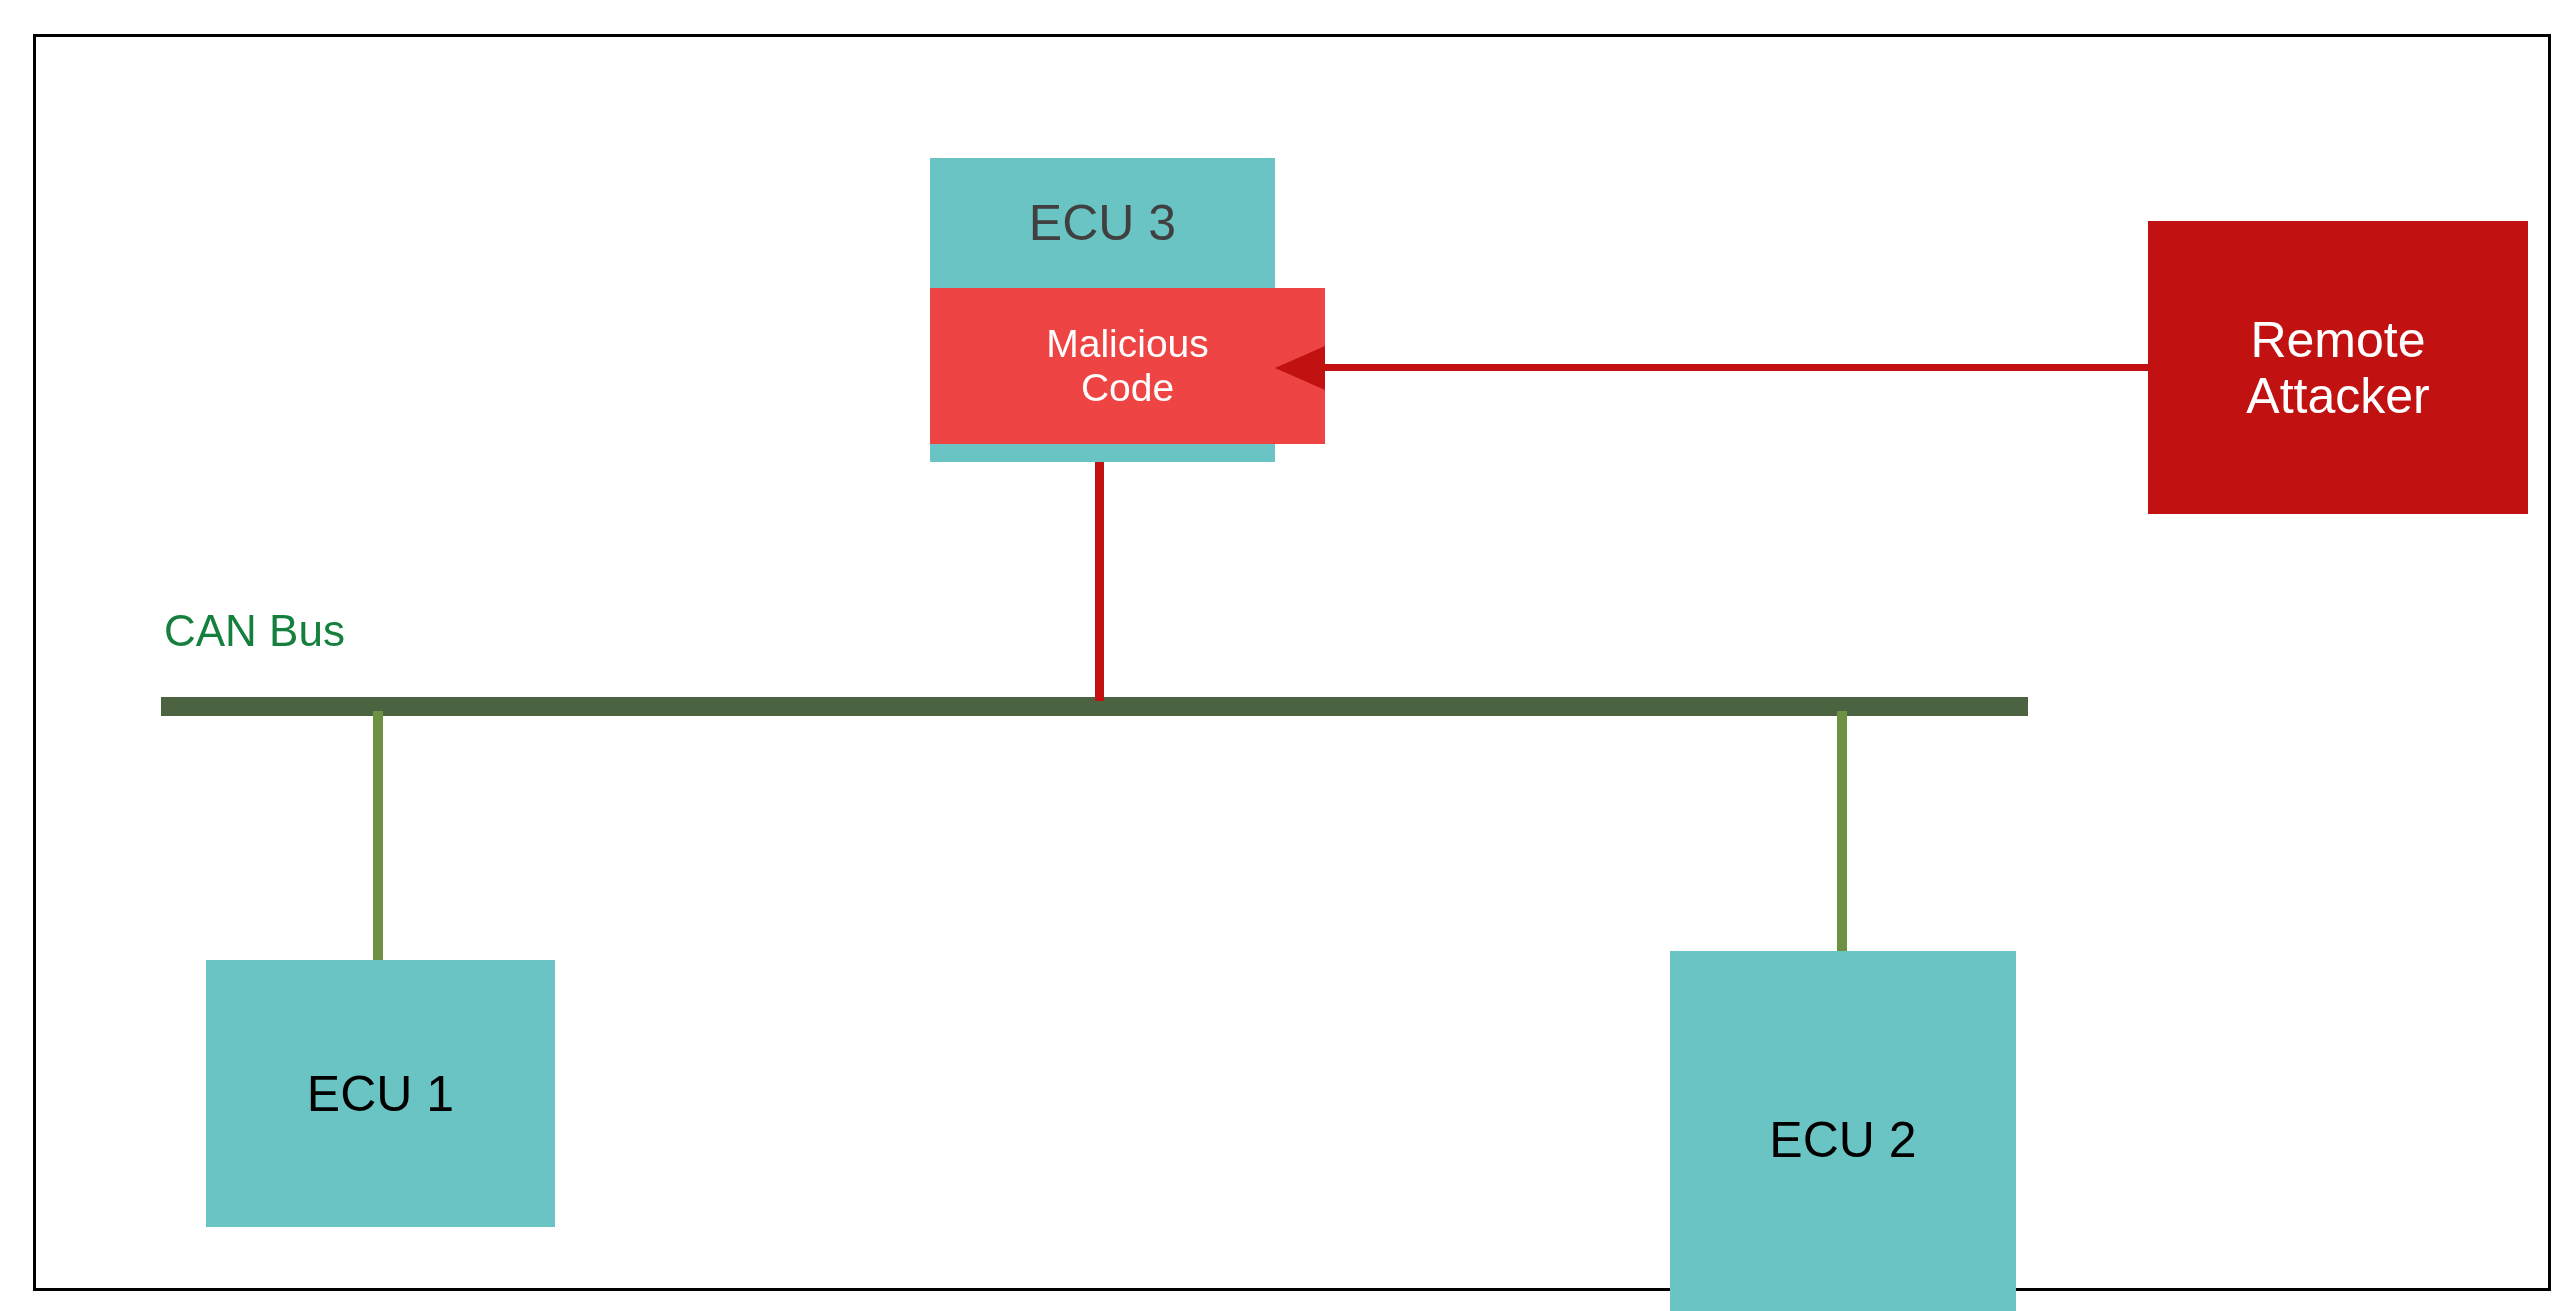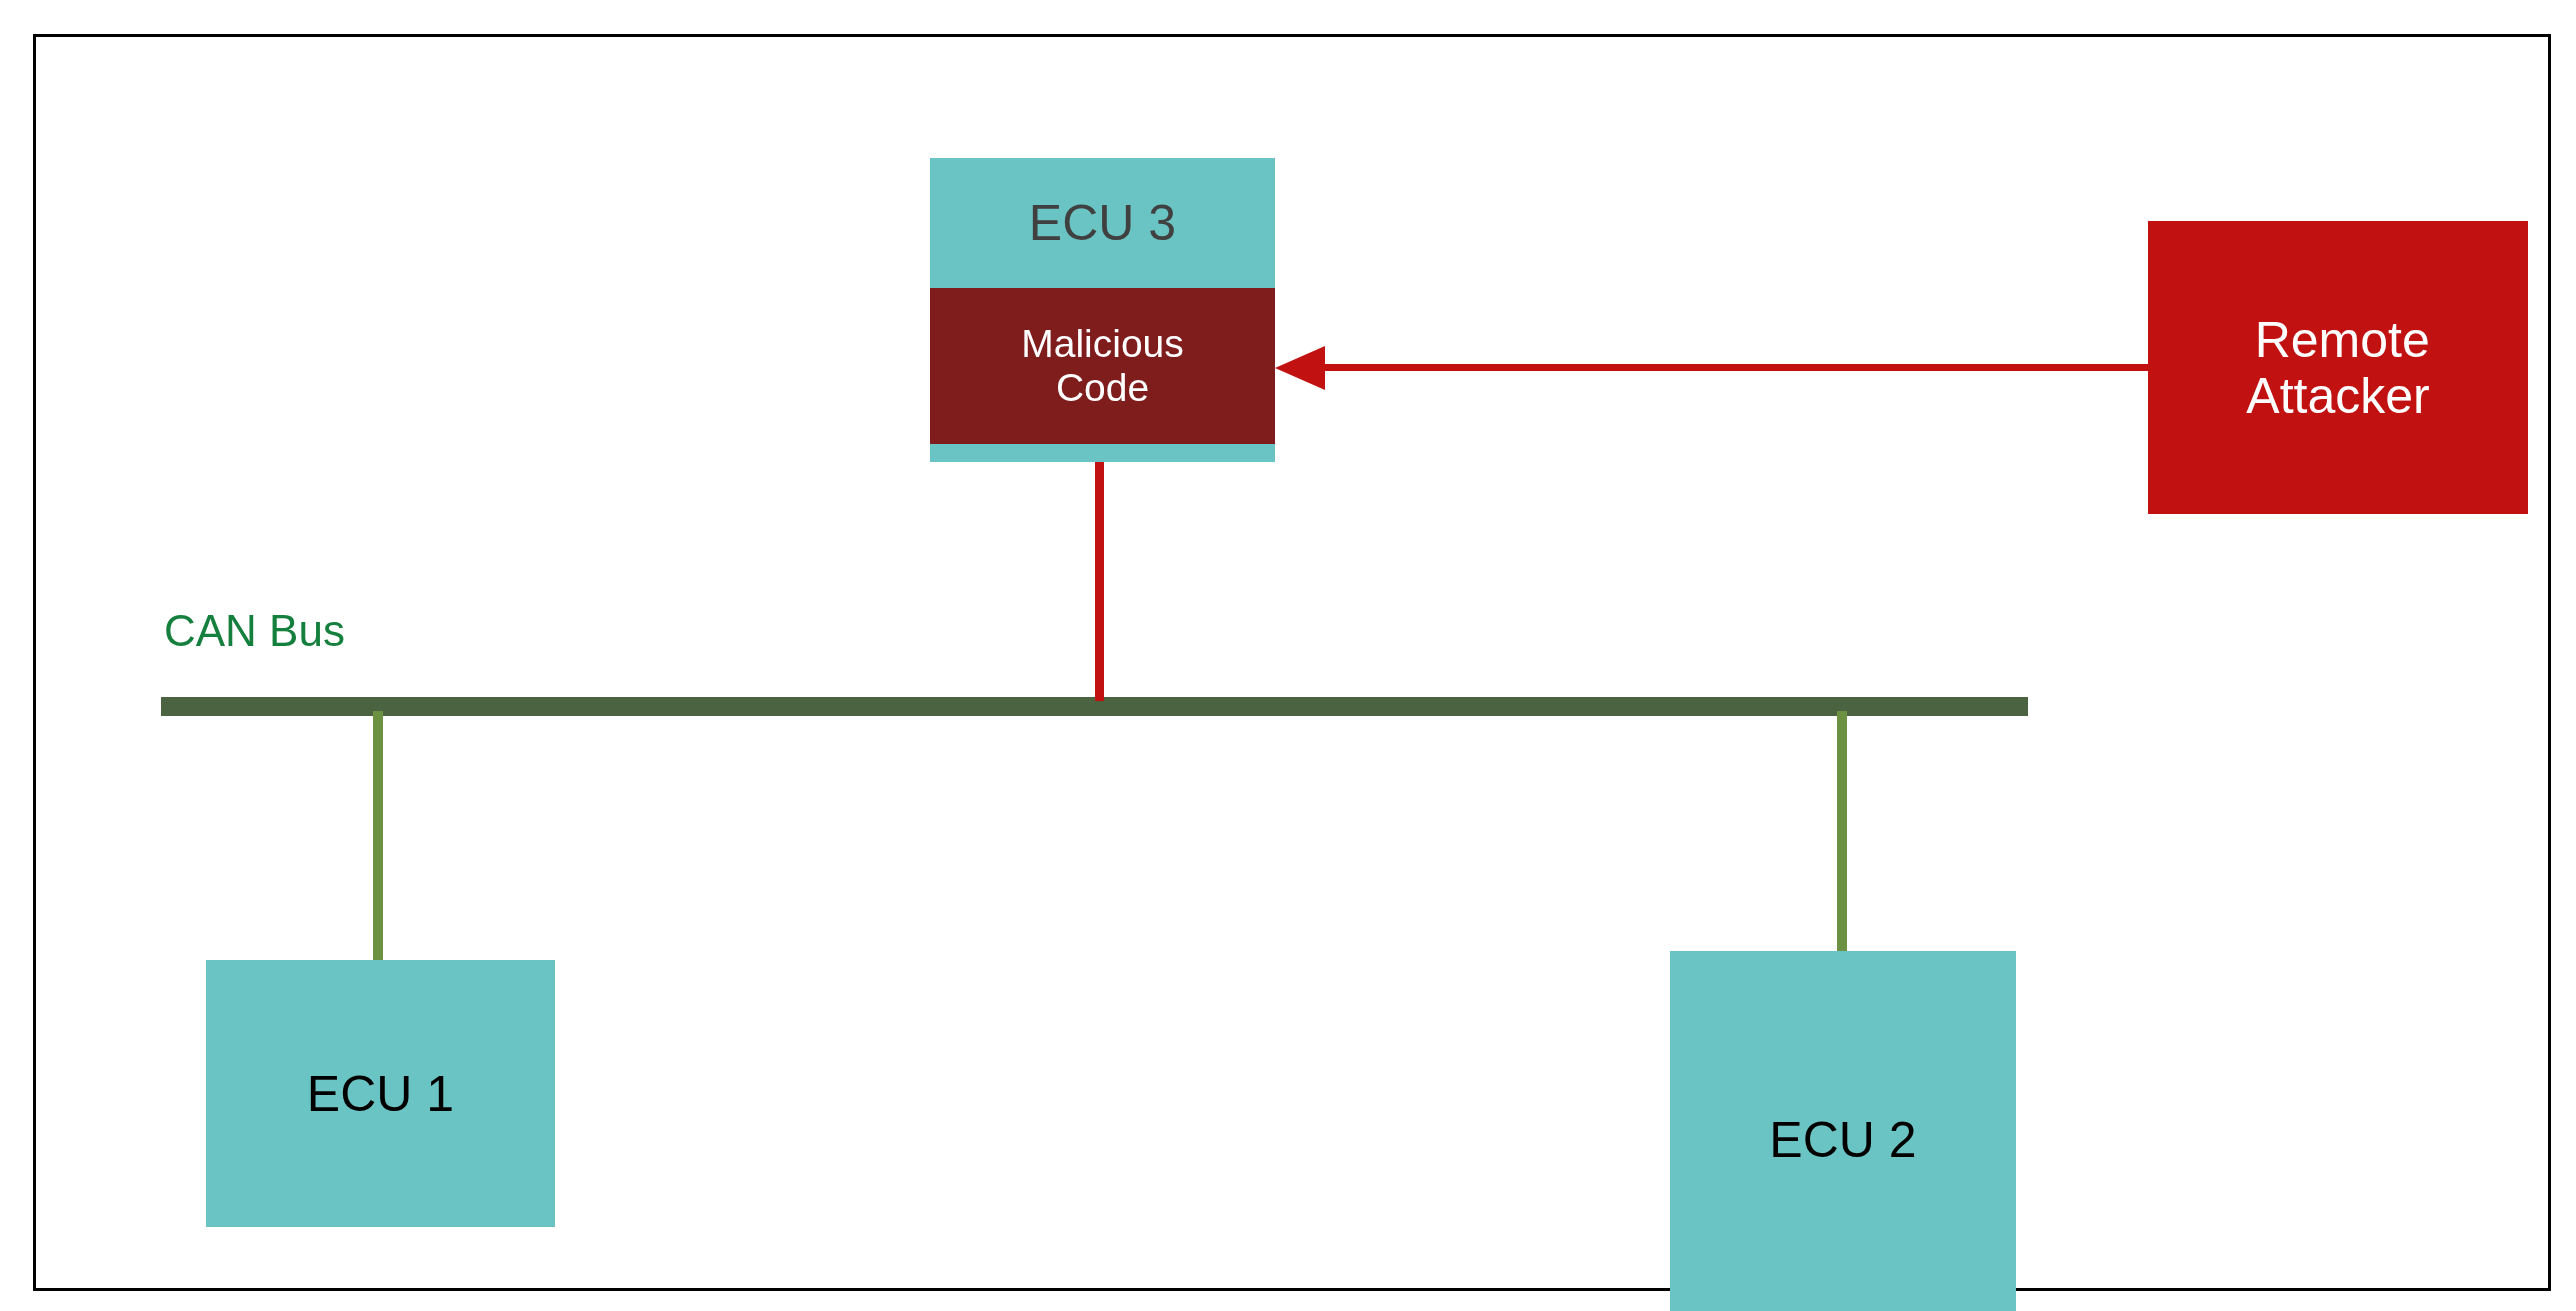--- a/index.html
+++ b/index.html
@@ -59,23 +59,23 @@
     display: flex;
     align-items: center;
     justify-content: center;
     font-size: 50px;
     color: #404040;
   }
   #ecu3-malicious-band {
     position: absolute;
     left: 0;
     top: 130px;
-    width: 345px;
+    width: 395px;
     height: 156px;
-    background: #7f1d1d;
+    background: #ef4444;
     display: flex;
     align-items: center;
     justify-content: center;
     color: #ffffff;
     font-size: 39px;
     line-height: 1.12;
   }
 
   
   #ecu1 {
@@ -180,21 +180,21 @@
 
     <div id="drop-ecu3-red"></div>
 
     <div id="ecu3" class="node">
       <div id="ecu3-label">ECU 3</div>
       <div id="ecu3-malicious-band" style="white-space: pre-line;">Malicious
 Code</div>
     </div>
 
     <div id="remote-attacker" class="node node-red">
-      <span style="white-space: pre-line; text-align: right;">Remote
+      <span style="white-space: pre-line;">Remote
 Attacker</span>
     </div>
 
     <div id="injection-arrow-line"></div>
     <div id="injection-arrow-head"></div>
 
     <div id="ecu1" class="node node-teal">
       <span>ECU 1</span>
     </div>
 

